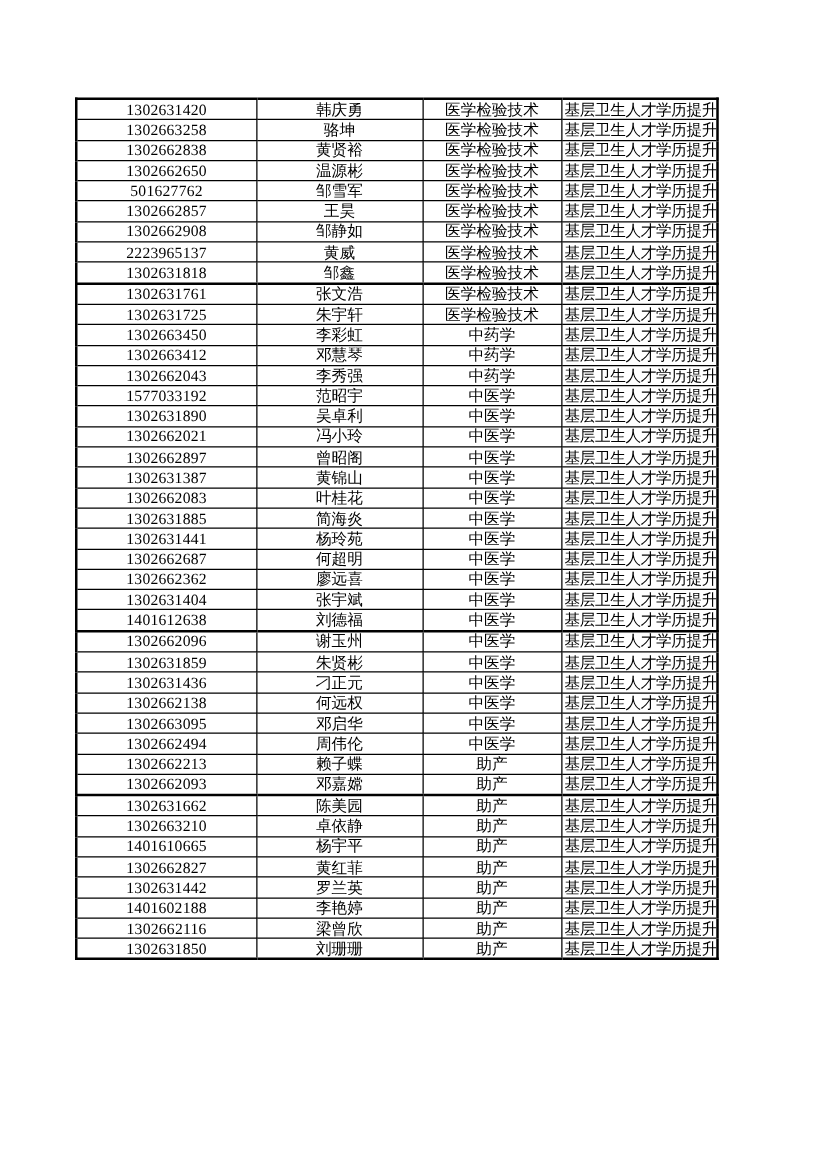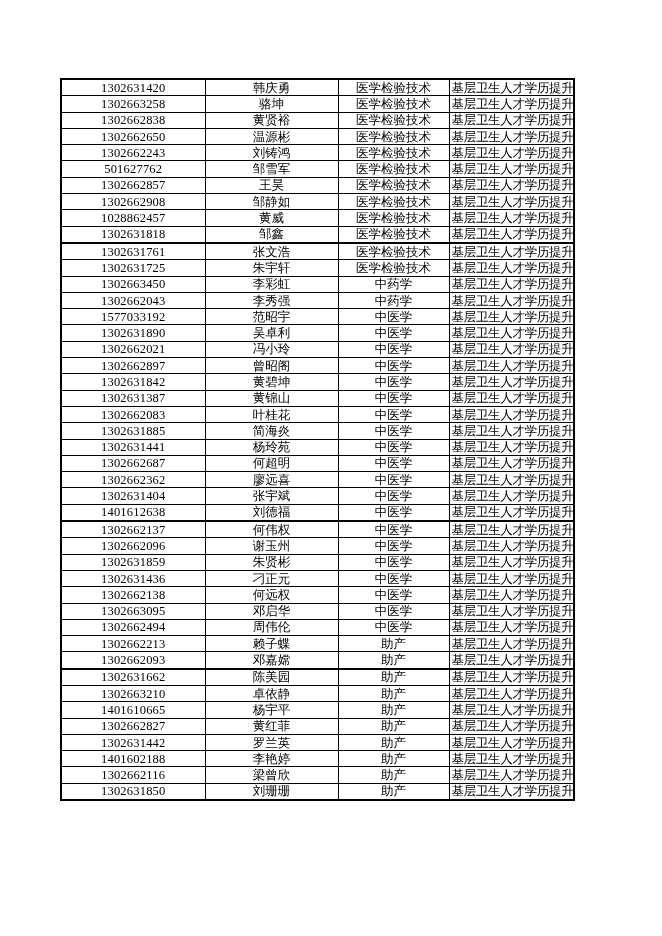--- a/index.html
+++ b/index.html
@@ -134,28 +134,20 @@
           </tr>
           <tr>
             <td class="cell-id">1302662650</td>
             <td class="cell-name">温源彬</td>
             <td class="cell-major">医学检验技术</td>
             <td class="cell-prog">
               <span class="prog-text">基层卫生人才学历提升</span>
             </td>
           </tr>
           <tr>
-            <td class="cell-id">1302662243</td>
-            <td class="cell-name">刘铸鸿</td>
-            <td class="cell-major">医学检验技术</td>
-            <td class="cell-prog">
-              <span class="prog-text">基层卫生人才学历提升</span>
-            </td>
-          </tr>
-          <tr>
             <td class="cell-id">501627762</td>
             <td class="cell-name">邹雪军</td>
             <td class="cell-major">医学检验技术</td>
             <td class="cell-prog">
               <span class="prog-text">基层卫生人才学历提升</span>
             </td>
           </tr>
           <tr>
             <td class="cell-id">1302662857</td>
             <td class="cell-name">王昊</td>
@@ -166,21 +158,21 @@
           </tr>
           <tr>
             <td class="cell-id">1302662908</td>
             <td class="cell-name">邹静如</td>
             <td class="cell-major">医学检验技术</td>
             <td class="cell-prog">
               <span class="prog-text">基层卫生人才学历提升</span>
             </td>
           </tr>
           <tr>
-            <td class="cell-id">1028862457</td>
+            <td class="cell-id">2223965137</td>
             <td class="cell-name">黄威</td>
             <td class="cell-major">医学检验技术</td>
             <td class="cell-prog">
               <span class="prog-text">基层卫生人才学历提升</span>
             </td>
           </tr>
           <tr class="rule-below">
             <td class="cell-id">1302631818</td>
             <td class="cell-name">邹鑫</td>
             <td class="cell-major">医学检验技术</td>
@@ -206,20 +198,28 @@
           </tr>
           <tr>
             <td class="cell-id">1302663450</td>
             <td class="cell-name">李彩虹</td>
             <td class="cell-major">中药学</td>
             <td class="cell-prog">
               <span class="prog-text">基层卫生人才学历提升</span>
             </td>
           </tr>
           <tr>
+            <td class="cell-id">1302663412</td>
+            <td class="cell-name">邓慧琴</td>
+            <td class="cell-major">中药学</td>
+            <td class="cell-prog">
+              <span class="prog-text">基层卫生人才学历提升</span>
+            </td>
+          </tr>
+          <tr>
             <td class="cell-id">1302662043</td>
             <td class="cell-name">李秀强</td>
             <td class="cell-major">中药学</td>
             <td class="cell-prog">
               <span class="prog-text">基层卫生人才学历提升</span>
             </td>
           </tr>
           <tr>
             <td class="cell-id">1577033192</td>
             <td class="cell-name">范昭宇</td>
@@ -246,28 +246,20 @@
           </tr>
           <tr>
             <td class="cell-id">1302662897</td>
             <td class="cell-name">曾昭阁</td>
             <td class="cell-major">中医学</td>
             <td class="cell-prog">
               <span class="prog-text">基层卫生人才学历提升</span>
             </td>
           </tr>
           <tr>
-            <td class="cell-id">1302631842</td>
-            <td class="cell-name">黄碧坤</td>
-            <td class="cell-major">中医学</td>
-            <td class="cell-prog">
-              <span class="prog-text">基层卫生人才学历提升</span>
-            </td>
-          </tr>
-          <tr>
             <td class="cell-id">1302631387</td>
             <td class="cell-name">黄锦山</td>
             <td class="cell-major">中医学</td>
             <td class="cell-prog">
               <span class="prog-text">基层卫生人才学历提升</span>
             </td>
           </tr>
           <tr>
             <td class="cell-id">1302662083</td>
             <td class="cell-name">叶桂花</td>
@@ -312,28 +304,20 @@
             <td class="cell-id">1302631404</td>
             <td class="cell-name">张宇斌</td>
             <td class="cell-major">中医学</td>
             <td class="cell-prog">
               <span class="prog-text">基层卫生人才学历提升</span>
             </td>
           </tr>
           <tr class="rule-below">
             <td class="cell-id">1401612638</td>
             <td class="cell-name">刘德福</td>
-            <td class="cell-major">中医学</td>
-            <td class="cell-prog">
-              <span class="prog-text">基层卫生人才学历提升</span>
-            </td>
-          </tr>
-          <tr>
-            <td class="cell-id">1302662137</td>
-            <td class="cell-name">何伟权</td>
             <td class="cell-major">中医学</td>
             <td class="cell-prog">
               <span class="prog-text">基层卫生人才学历提升</span>
             </td>
           </tr>
           <tr>
             <td class="cell-id">1302662096</td>
             <td class="cell-name">谢玉州</td>
             <td class="cell-major">中医学</td>
             <td class="cell-prog">

